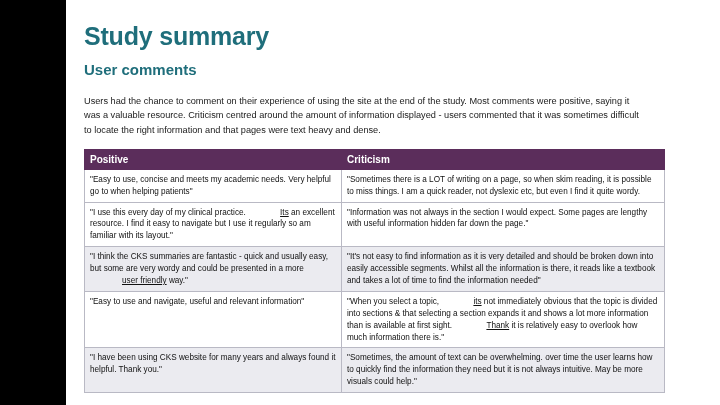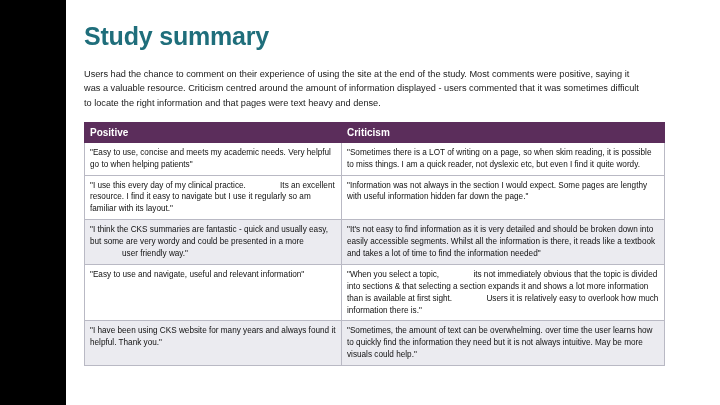--- a/index.html
+++ b/index.html
@@ -66,31 +66,33 @@
     border: 1px solid #b9b9c4;
     vertical-align: top;
   }
   table.comments tr.shade td {
     background: #ebebf0;
   }
   table.comments tr.plain td {
     background: #ffffff;
   }
   .u {
+    text-decoration: underline;
     padding-left: 32px;
   }
   .col1 { width: 246px; }
   .col2 { width: 312px; }
 </style>
 </head>
 <body>
 
 <div class="slide">
   <div class="slide-inner">
     <h1 class="slide-title">Study summary</h1>
+    <h2 class="slide-subtitle">User comments</h2>
     <p class="intro">Users had the chance to comment on their experience of using the site at the end of the study. Most comments were positive, saying it was a valuable resource. Criticism centred around the amount of information displayed - users commented that it was sometimes difficult to locate the right information and that pages were text heavy and dense.</p>
 
     <table class="comments">
       <thead>
         <tr>
           <th class="col1">Positive</th>
           <th class="col2">Criticism</th>
         </tr>
       </thead>
       <tbody>
@@ -101,21 +103,21 @@
         <tr class="plain">
           <td><span>"I use this every day of my clinical practice. </span><span class="u">Its</span><span> an excellent resource. I find it easy to navigate but I use it regularly so am familiar with its layout."</span></td>
           <td>"Information was not always in the section I would expect. Some pages are lengthy with useful information hidden far down the page."</td>
         </tr>
         <tr class="shade">
           <td><span>"I think the CKS summaries are fantastic - quick and usually easy, but some are very wordy and could be presented in a more </span><span class="u">user friendly</span><span> way."</span></td>
           <td>"It's not easy to find information as it is very detailed and should be broken down into easily accessible segments. Whilst all the information is there, it reads like a textbook and takes a lot of time to find the information needed"</td>
         </tr>
         <tr class="plain">
           <td>"Easy to use and navigate, useful and relevant information"</td>
-          <td><span>"When you select a topic, </span><span class="u">its</span><span> not immediately obvious that the topic is divided into sections &amp; that selecting a section expands it and shows a lot more information than is available at first sight. </span><span class="u">Users</span><span> it is relatively easy to overlook how much information there is."</span></td>
+          <td><span>"When you select a topic, </span><span class="u">its</span><span> not immediately obvious that the topic is divided into sections &amp; that selecting a section expands it and shows a lot more information than is available at first sight. </span><span class="u">Thank</span><span> it is relatively easy to overlook how much information there is."</span></td>
         </tr>
         <tr class="shade">
           <td>"I have been using CKS website for many years and always found it helpful. Thank you."</td>
           <td>"Sometimes, the amount of text can be overwhelming. over time the user learns how to quickly find the information they need but it is not always intuitive. May be more visuals could help."</td>
         </tr>
       </tbody>
     </table>
   </div>
 </div>
 

